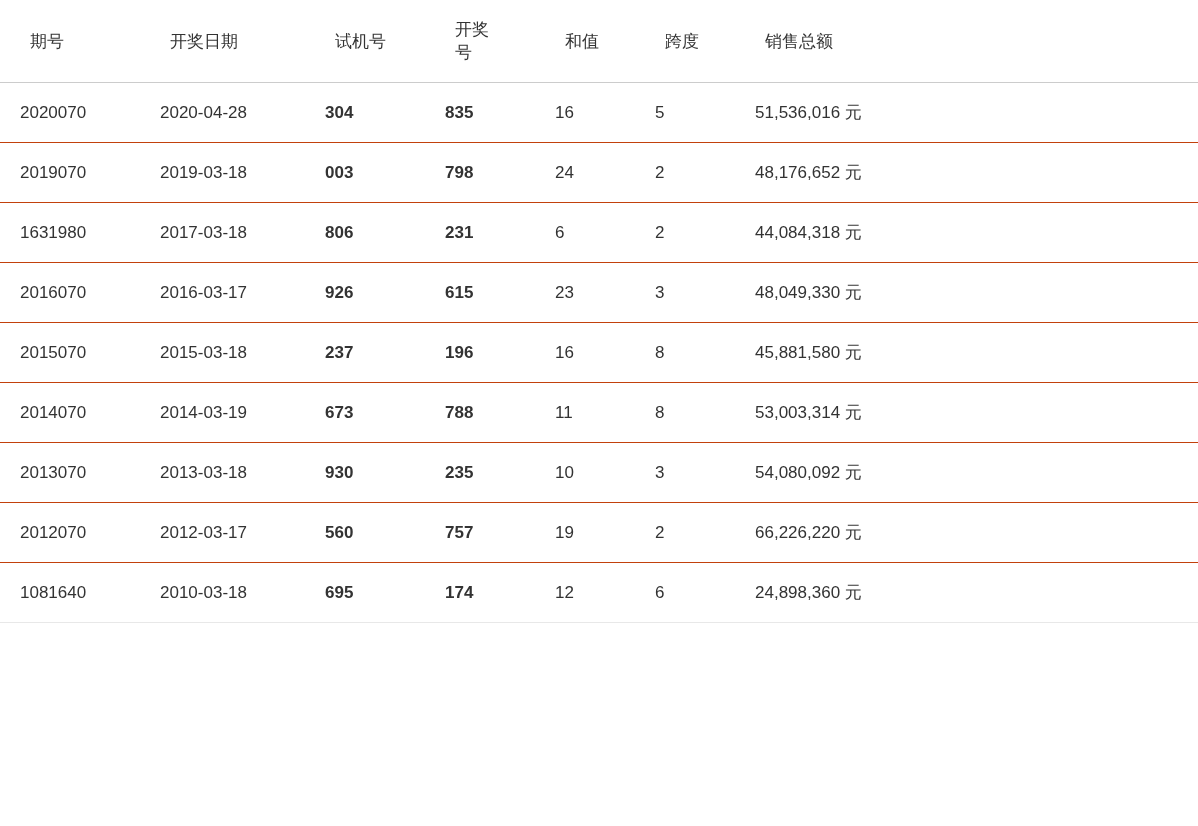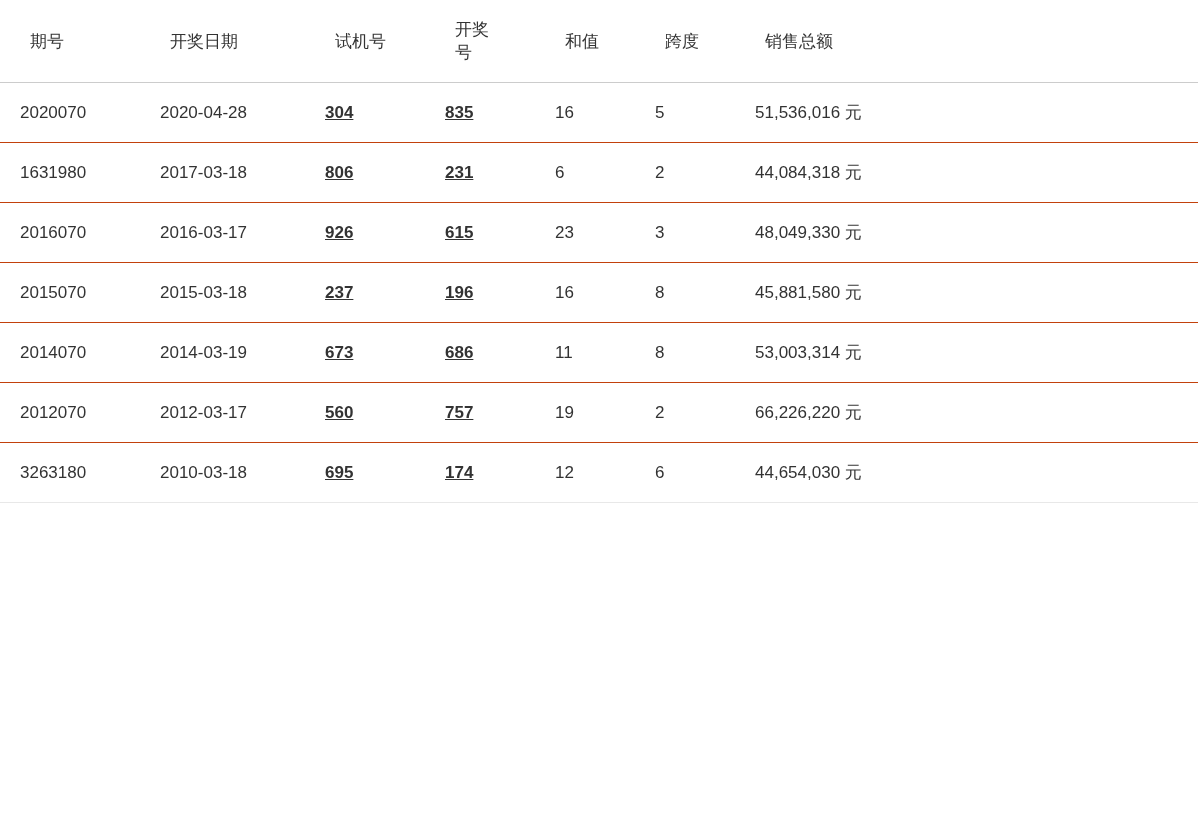--- a/index.html
+++ b/index.html
@@ -47,21 +47,20 @@
     }
 
     td {
       padding: 18px 20px;
       font-size: 17px;
       color: #333333;
     }
 
     td.bold-cell {
       font-weight: bold;
-      text-decoration: underline;
     }
 
     col.col-qihao { width: 140px; }
     col.col-kaijiang { width: 165px; }
     col.col-shiji { width: 120px; }
     col.col-kaijianghao { width: 110px; }
     col.col-hezhi { width: 100px; }
     col.col-kuadu { width: 100px; }
     col.col-xiaoshou { width: auto; }
   </style>
@@ -94,20 +93,29 @@
     <tr>
           <td>2020070</td>
           <td>2020-04-28</td>
           <td class="bold-cell">304</td>
           <td class="bold-cell">835</td>
           <td>16</td>
           <td>5</td>
           <td>51,536,016 元</td>
         </tr>
         <tr>
+          <td>2019070</td>
+          <td>2019-03-18</td>
+          <td class="bold-cell">003</td>
+          <td class="bold-cell">798</td>
+          <td>24</td>
+          <td>2</td>
+          <td>48,176,652 元</td>
+        </tr>
+        <tr>
           <td>1631980</td>
           <td>2017-03-18</td>
           <td class="bold-cell">806</td>
           <td class="bold-cell">231</td>
           <td>6</td>
           <td>2</td>
           <td>44,084,318 元</td>
         </tr>
         <tr>
           <td>2016070</td>
@@ -124,38 +132,47 @@
           <td class="bold-cell">237</td>
           <td class="bold-cell">196</td>
           <td>16</td>
           <td>8</td>
           <td>45,881,580 元</td>
         </tr>
         <tr>
           <td>2014070</td>
           <td>2014-03-19</td>
           <td class="bold-cell">673</td>
-          <td class="bold-cell">686</td>
+          <td class="bold-cell">788</td>
           <td>11</td>
           <td>8</td>
           <td>53,003,314 元</td>
+        </tr>
+        <tr>
+          <td>2013070</td>
+          <td>2013-03-18</td>
+          <td class="bold-cell">930</td>
+          <td class="bold-cell">235</td>
+          <td>10</td>
+          <td>3</td>
+          <td>54,080,092 元</td>
         </tr>
         <tr>
           <td>2012070</td>
           <td>2012-03-17</td>
           <td class="bold-cell">560</td>
           <td class="bold-cell">757</td>
           <td>19</td>
           <td>2</td>
           <td>66,226,220 元</td>
         </tr>
         <tr>
-          <td>3263180</td>
+          <td>1081640</td>
           <td>2010-03-18</td>
           <td class="bold-cell">695</td>
           <td class="bold-cell">174</td>
           <td>12</td>
           <td>6</td>
-          <td>44,654,030 元</td>
+          <td>24,898,360 元</td>
         </tr>
       </tbody>
   </table>
 </div>
 
 </body></html>

